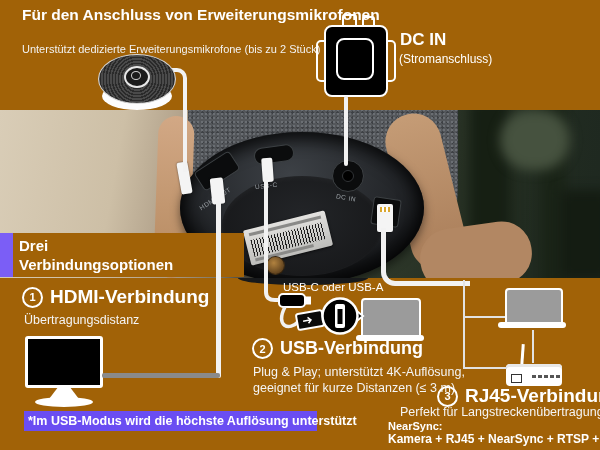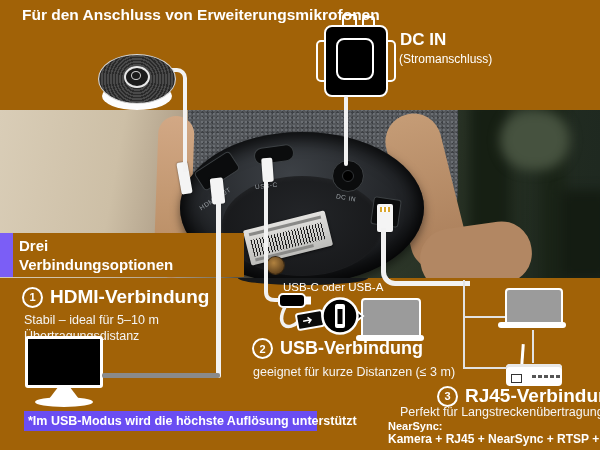--- a/index.html
+++ b/index.html
@@ -97,20 +97,21 @@
       <div id="barcode-lines" class="abs" style="left:5px;top:11px;width:74px;height:17px;"></div>
       <div class="abs" style="left:5px;top:30px;width:60px;height:2.5px;background:#8a8a88;"></div>
     </div>
     <div id="screw" class="abs" style="left:266px;top:146px;width:17px;height:17px;"></div>
   </div>
 
   <div class="abs" style="left:238px;top:278px;width:130px;height:7px;background:#17191b;border-radius:0 0 65px 65px/0 0 7px 7px;z-index:21;"></div>
 
   <div class="abs panel" style="left:0;top:0;width:600px;height:110px;z-index:10;">
     <div class="abs h-big txt" style="left:22px;top:6px;">Für den Anschluss von Erweiterungsmikrofonen</div>
+    <div class="abs small txt" style="left:22px;top:43px;font-size:11px;">Unterstützt dedizierte Erweiterungsmikrofone (bis zu 2 Stück)</div>
     <div class="abs h-mid txt" style="left:400px;top:30px;">DC IN</div>
     <div class="abs txt" style="left:399px;top:52px;font-size:12px;">(Stromanschluss)</div>
   </div>
 
   <div class="abs" style="left:316px;top:14px;width:78px;height:86px;z-index:12;">
     <div class="abs adapter-prong" style="left:26px;top:0;width:11px;height:13px;border-radius:3px;"></div>
     <div class="abs adapter-prong" style="left:46px;top:2px;width:9px;height:11px;border-radius:3px;"></div>
     <div id="adapter-wing-l" class="abs" style="left:0px;top:26px;width:12px;height:38px;border-radius:5px;"></div>
     <div id="adapter-wing-r" class="abs" style="left:64px;top:26px;width:12px;height:38px;border-radius:5px;"></div>
     <div id="adapter-body" class="abs" style="left:8px;top:11px;width:60px;height:68px;background:#000;"></div>
@@ -141,21 +142,20 @@
     <div class="abs" style="left:19px;top:3px;width:182px;font-weight:bold;font-size:15px;line-height:19px;">Drei Verbindungsoptionen verfügbar:</div>
   </div>
 
   <div class="abs panel" style="left:0;top:278px;width:600px;height:172px;z-index:20;"></div>
 
   <div class="abs opt-h" style="left:22px;top:286px;font-size:19px;z-index:25;">
     <span class="circ">1</span>
     <span class="txt">HDMI-Verbindung</span>
   </div>
   <div class="abs desc" style="left:24px;top:312px;z-index:25;">
-    <div class="txt">Stabil – ideal für 5–10 m</div>
     <div class="txt">Übertragungsdistanz</div>
   </div>
 
   <div class="abs" style="left:25px;top:336px;width:80px;height:72px;z-index:25;">
     <div id="monitor-screen" class="abs" style="left:0;top:0;width:72px;height:46px;"></div>
     <div id="monitor-neck" class="abs" style="left:24px;top:52px;width:30px;height:11px;"></div>
     <div id="monitor-base" class="abs" style="left:10px;top:61px;width:58px;height:10px;"></div>
   </div>
 
   <div class="abs txt" style="left:283px;top:281px;font-size:11.5px;z-index:25;">USB-C oder USB-A</div>
@@ -178,20 +178,21 @@
 
   <div class="abs" style="left:356px;top:298px;width:68px;height:44px;z-index:25;">
     <div class="abs lap-screen" style="left:5px;top:0;width:56px;height:36px;"></div>
     <div class="abs lap-base" style="left:0;top:37px;width:68px;height:6px;"></div>
   </div>
   <div class="abs opt-h" style="left:252px;top:338px;font-size:18px;z-index:25;">
     <span class="circ">2</span>
     <span class="txt">USB-Verbindung</span>
   </div>
   <div class="abs desc" style="left:253px;top:364px;z-index:25;">
+    <div class="txt">Plug &amp; Play; unterstützt 4K-Auflösung,</div>
     <div class="txt">geeignet für kurze Distanzen (≤ 3 m)</div>
   </div>
 
   <div class="abs" style="left:498px;top:288px;width:70px;height:42px;z-index:25;">
     <div class="abs lap-screen" style="left:7px;top:0;width:54px;height:33px;"></div>
     <div class="abs lap-base" style="left:0;top:34px;width:68px;height:6px;"></div>
   </div>
   <div class="abs" style="left:506px;top:344px;width:58px;height:42px;z-index:25;">
     <div class="abs" style="left:15px;top:0;width:2.5px;height:22px;background:#fff;transform:rotate(4deg);"></div>
     <div id="router-body" class="abs" style="left:0;top:20px;width:56px;height:22px;">

